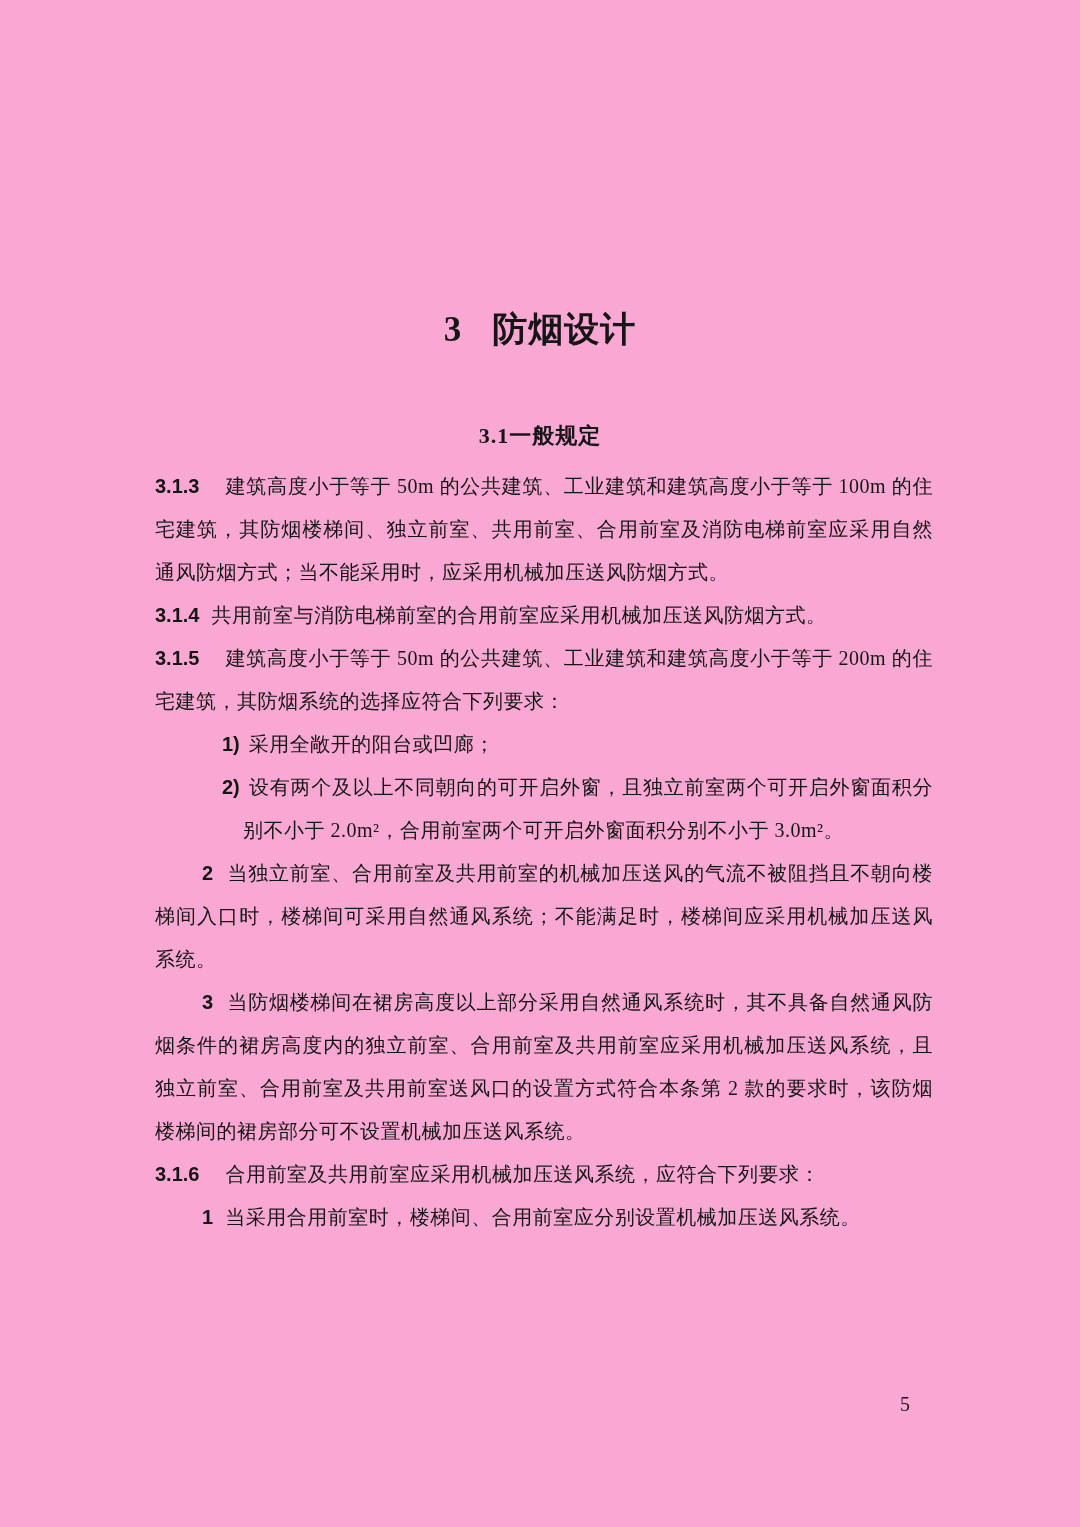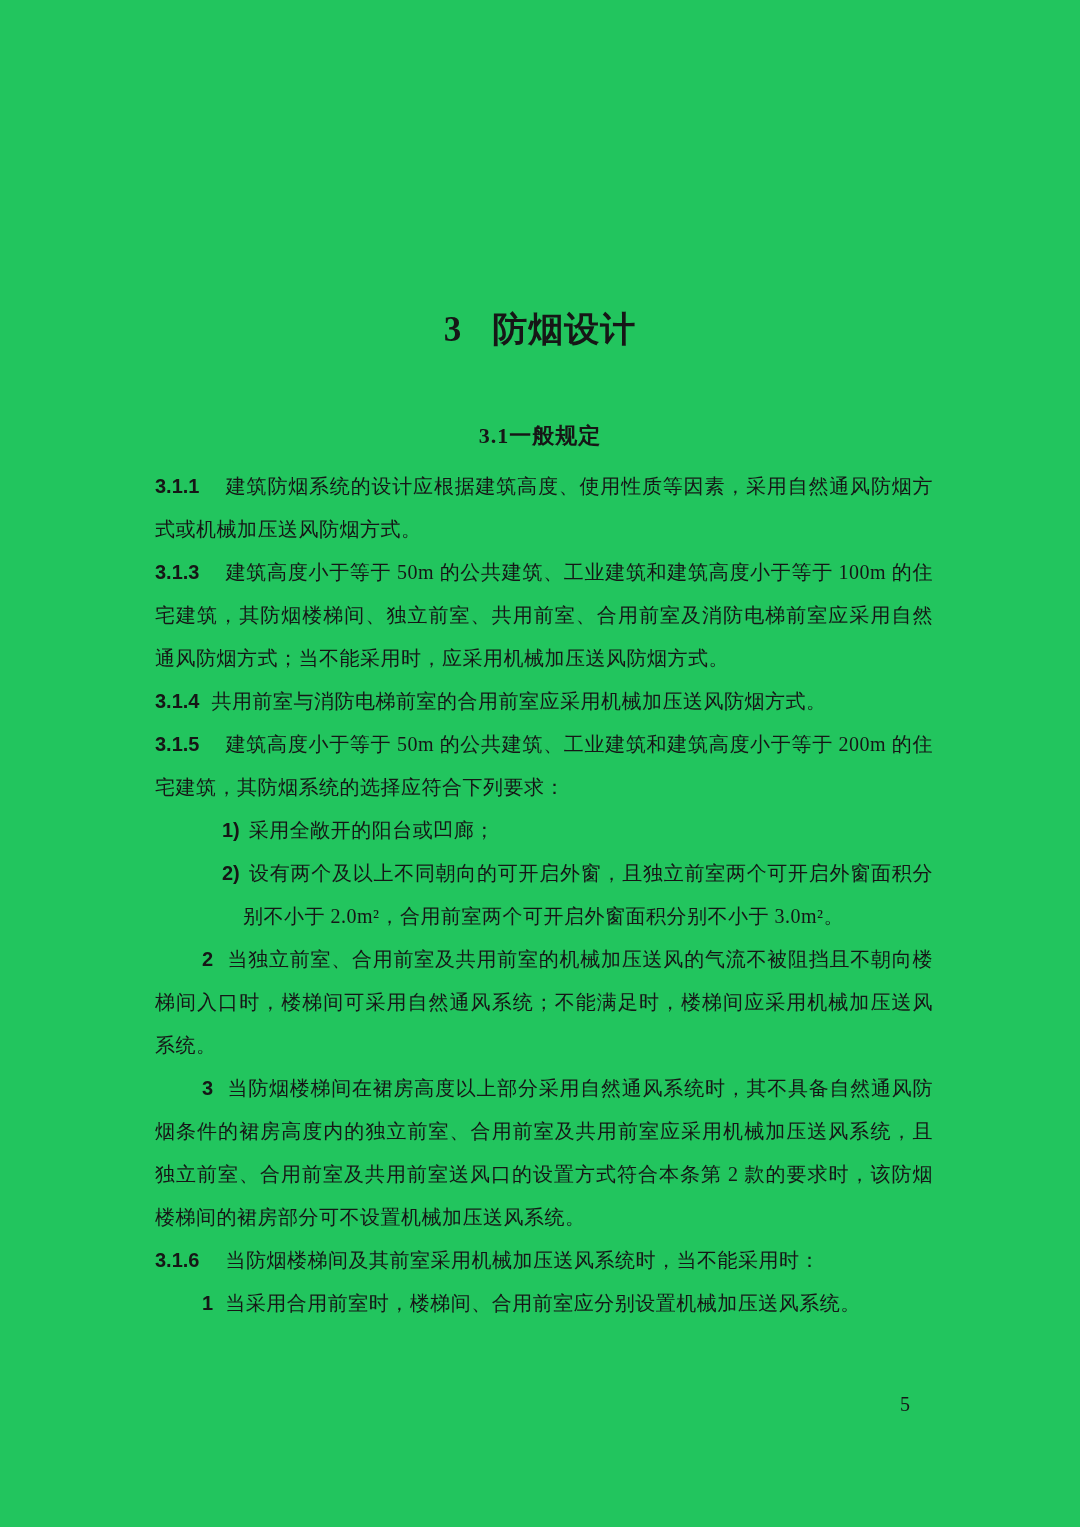--- a/index.html
+++ b/index.html
@@ -4,21 +4,21 @@
 <style>
   html, body {
     margin: 0;
     padding: 0;
     background: #ffffff;
   }
   .page {
     position: relative;
     width: 1080px;
     height: 1527px;
-    background: #22c55e;
+    background: #f9a8d4;
     color: #161616;
     font-family: "Liberation Serif", "DejaVu Serif", serif;
     overflow: hidden;
   }
   .chapter-title {
     position: absolute;
     top: 306px;
     left: 0;
     width: 100%;
     text-align: center;
@@ -81,38 +81,37 @@
 </head>
 <body>
 
 <div class="page">
 
   <div class="chapter-title"><span class="chapter-num">3</span><span>防烟设计</span></div>
 
   <div class="section-title"><span class="section-num">3.1</span><span>一般规定</span></div>
 
   <div class="body-text" id="body-text">
-  <p class="para level-section"><span class="marker">3.1.1</span><span class="clause-text">建筑防烟系统的设计应根据建筑高度、使用性质等因素，采用自然通风防烟方式或机械加压送风防烟方式。</span></p>
 
 
   <p class="para level-section"><span class="marker">3.1.3</span><span class="clause-text">建筑高度小于等于 50m 的公共建筑、工业建筑和建筑高度小于等于 100m 的住宅建筑，其防烟楼梯间、独立前室、共用前室、合用前室及消防电梯前室应采用自然通风防烟方式；当不能采用时，应采用机械加压送风防烟方式。</span></p>
 
   <p class="para level-section gap-small"><span class="marker">3.1.4</span><span class="clause-text">共用前室与消防电梯前室的合用前室应采用机械加压送风防烟方式。</span></p>
 
   <p class="para level-section"><span class="marker">3.1.5</span><span class="clause-text">建筑高度小于等于 50m 的公共建筑、工业建筑和建筑高度小于等于 200m 的住宅建筑，其防烟系统的选择应符合下列要求：</span></p>
 
 
   <p class="para level-item2"><span class="marker">1)</span><span class="clause-text">采用全敞开的阳台或凹廊；</span></p>
 
   <p class="para level-item2"><span class="marker">2)</span><span class="clause-text">设有两个及以上不同朝向的可开启外窗，且独立前室两个可开启外窗面积分别不小于 2.0m²，合用前室两个可开启外窗面积分别不小于 3.0m²。</span></p>
 
   <p class="para level-item1"><span class="marker">2</span><span class="clause-text">当独立前室、合用前室及共用前室的机械加压送风的气流不被阻挡且不朝向楼梯间入口时，楼梯间可采用自然通风系统；不能满足时，楼梯间应采用机械加压送风系统。</span></p>
 
   <p class="para level-item1"><span class="marker">3</span><span class="clause-text">当防烟楼梯间在裙房高度以上部分采用自然通风系统时，其不具备自然通风防烟条件的裙房高度内的独立前室、合用前室及共用前室应采用机械加压送风系统，且独立前室、合用前室及共用前室送风口的设置方式符合本条第 2 款的要求时，该防烟楼梯间的裙房部分可不设置机械加压送风系统。</span></p>
 
-  <p class="para level-section"><span class="marker">3.1.6</span><span class="clause-text">当防烟楼梯间及其前室采用机械加压送风系统时，当不能采用时：</span></p>
+  <p class="para level-section"><span class="marker">3.1.6</span><span class="clause-text">合用前室及共用前室应采用机械加压送风系统，应符合下列要求：</span></p>
 
   <p class="para level-item1 gap-small"><span class="marker">1</span><span class="clause-text">当采用合用前室时，楼梯间、合用前室应分别设置机械加压送风系统。</span></p>
 </div>
 
   <div class="page-number">5</div>
 
 </div>
 
 </body></html>

